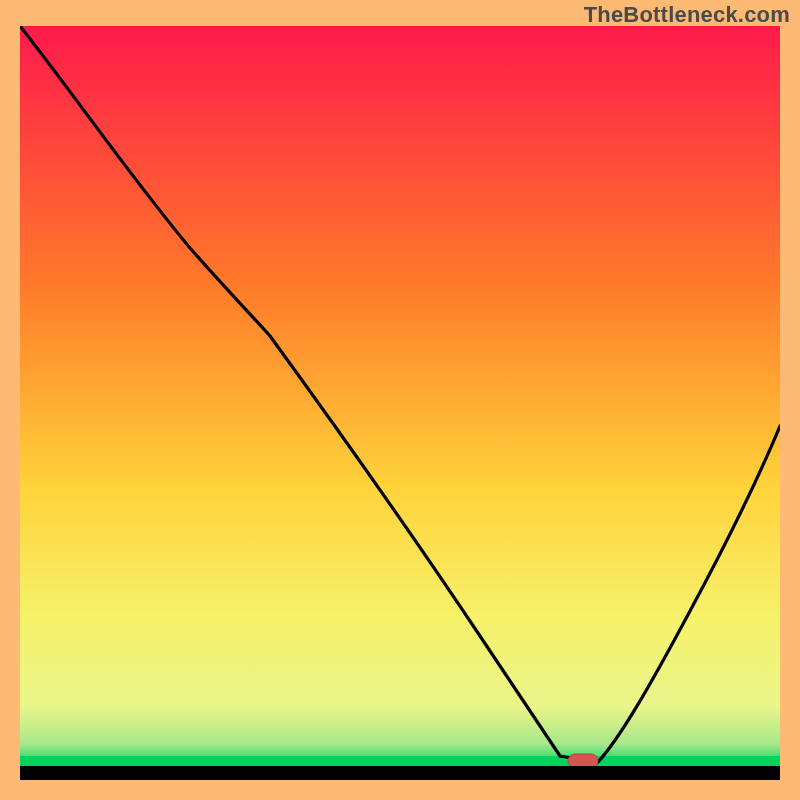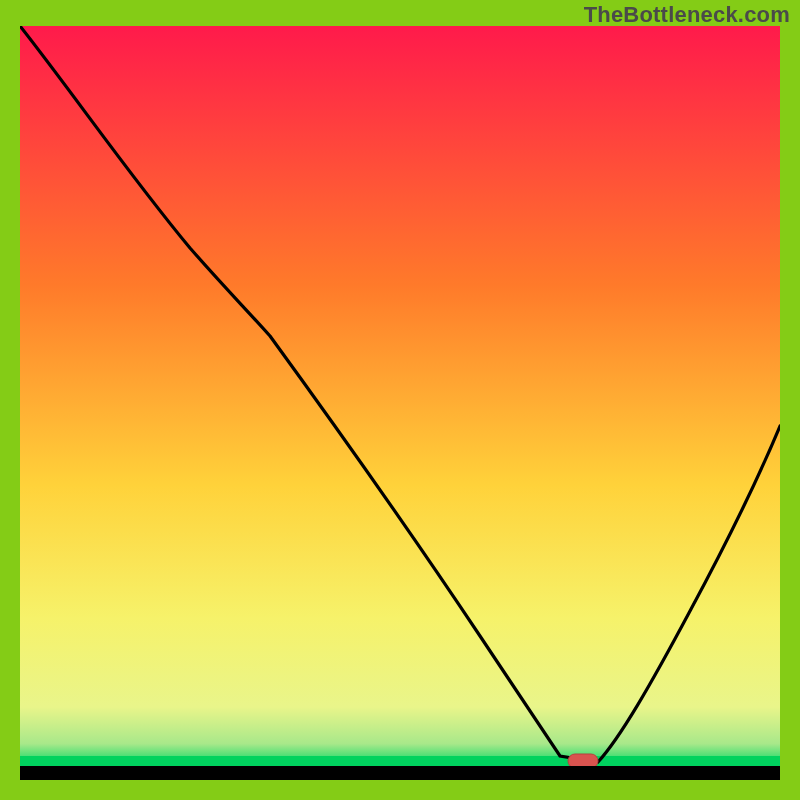--- a/index.html
+++ b/index.html
@@ -8,21 +8,21 @@
     width: 800px;
     height: 800px;
     background: #000;
     font-family: Arial, Helvetica, sans-serif;
     overflow: hidden;
   }
   .frame {
     position: relative;
     width: 800px;
     height: 800px;
-    background: #84cc16;
+    background: #fdba74;
   }
   .watermark {
     position: absolute;
     top: 2px;
     right: 10px;
     color: #4a4a4a;
     font-size: 22px;
     font-weight: 600;
     letter-spacing: 0.2px;
     user-select: none;

